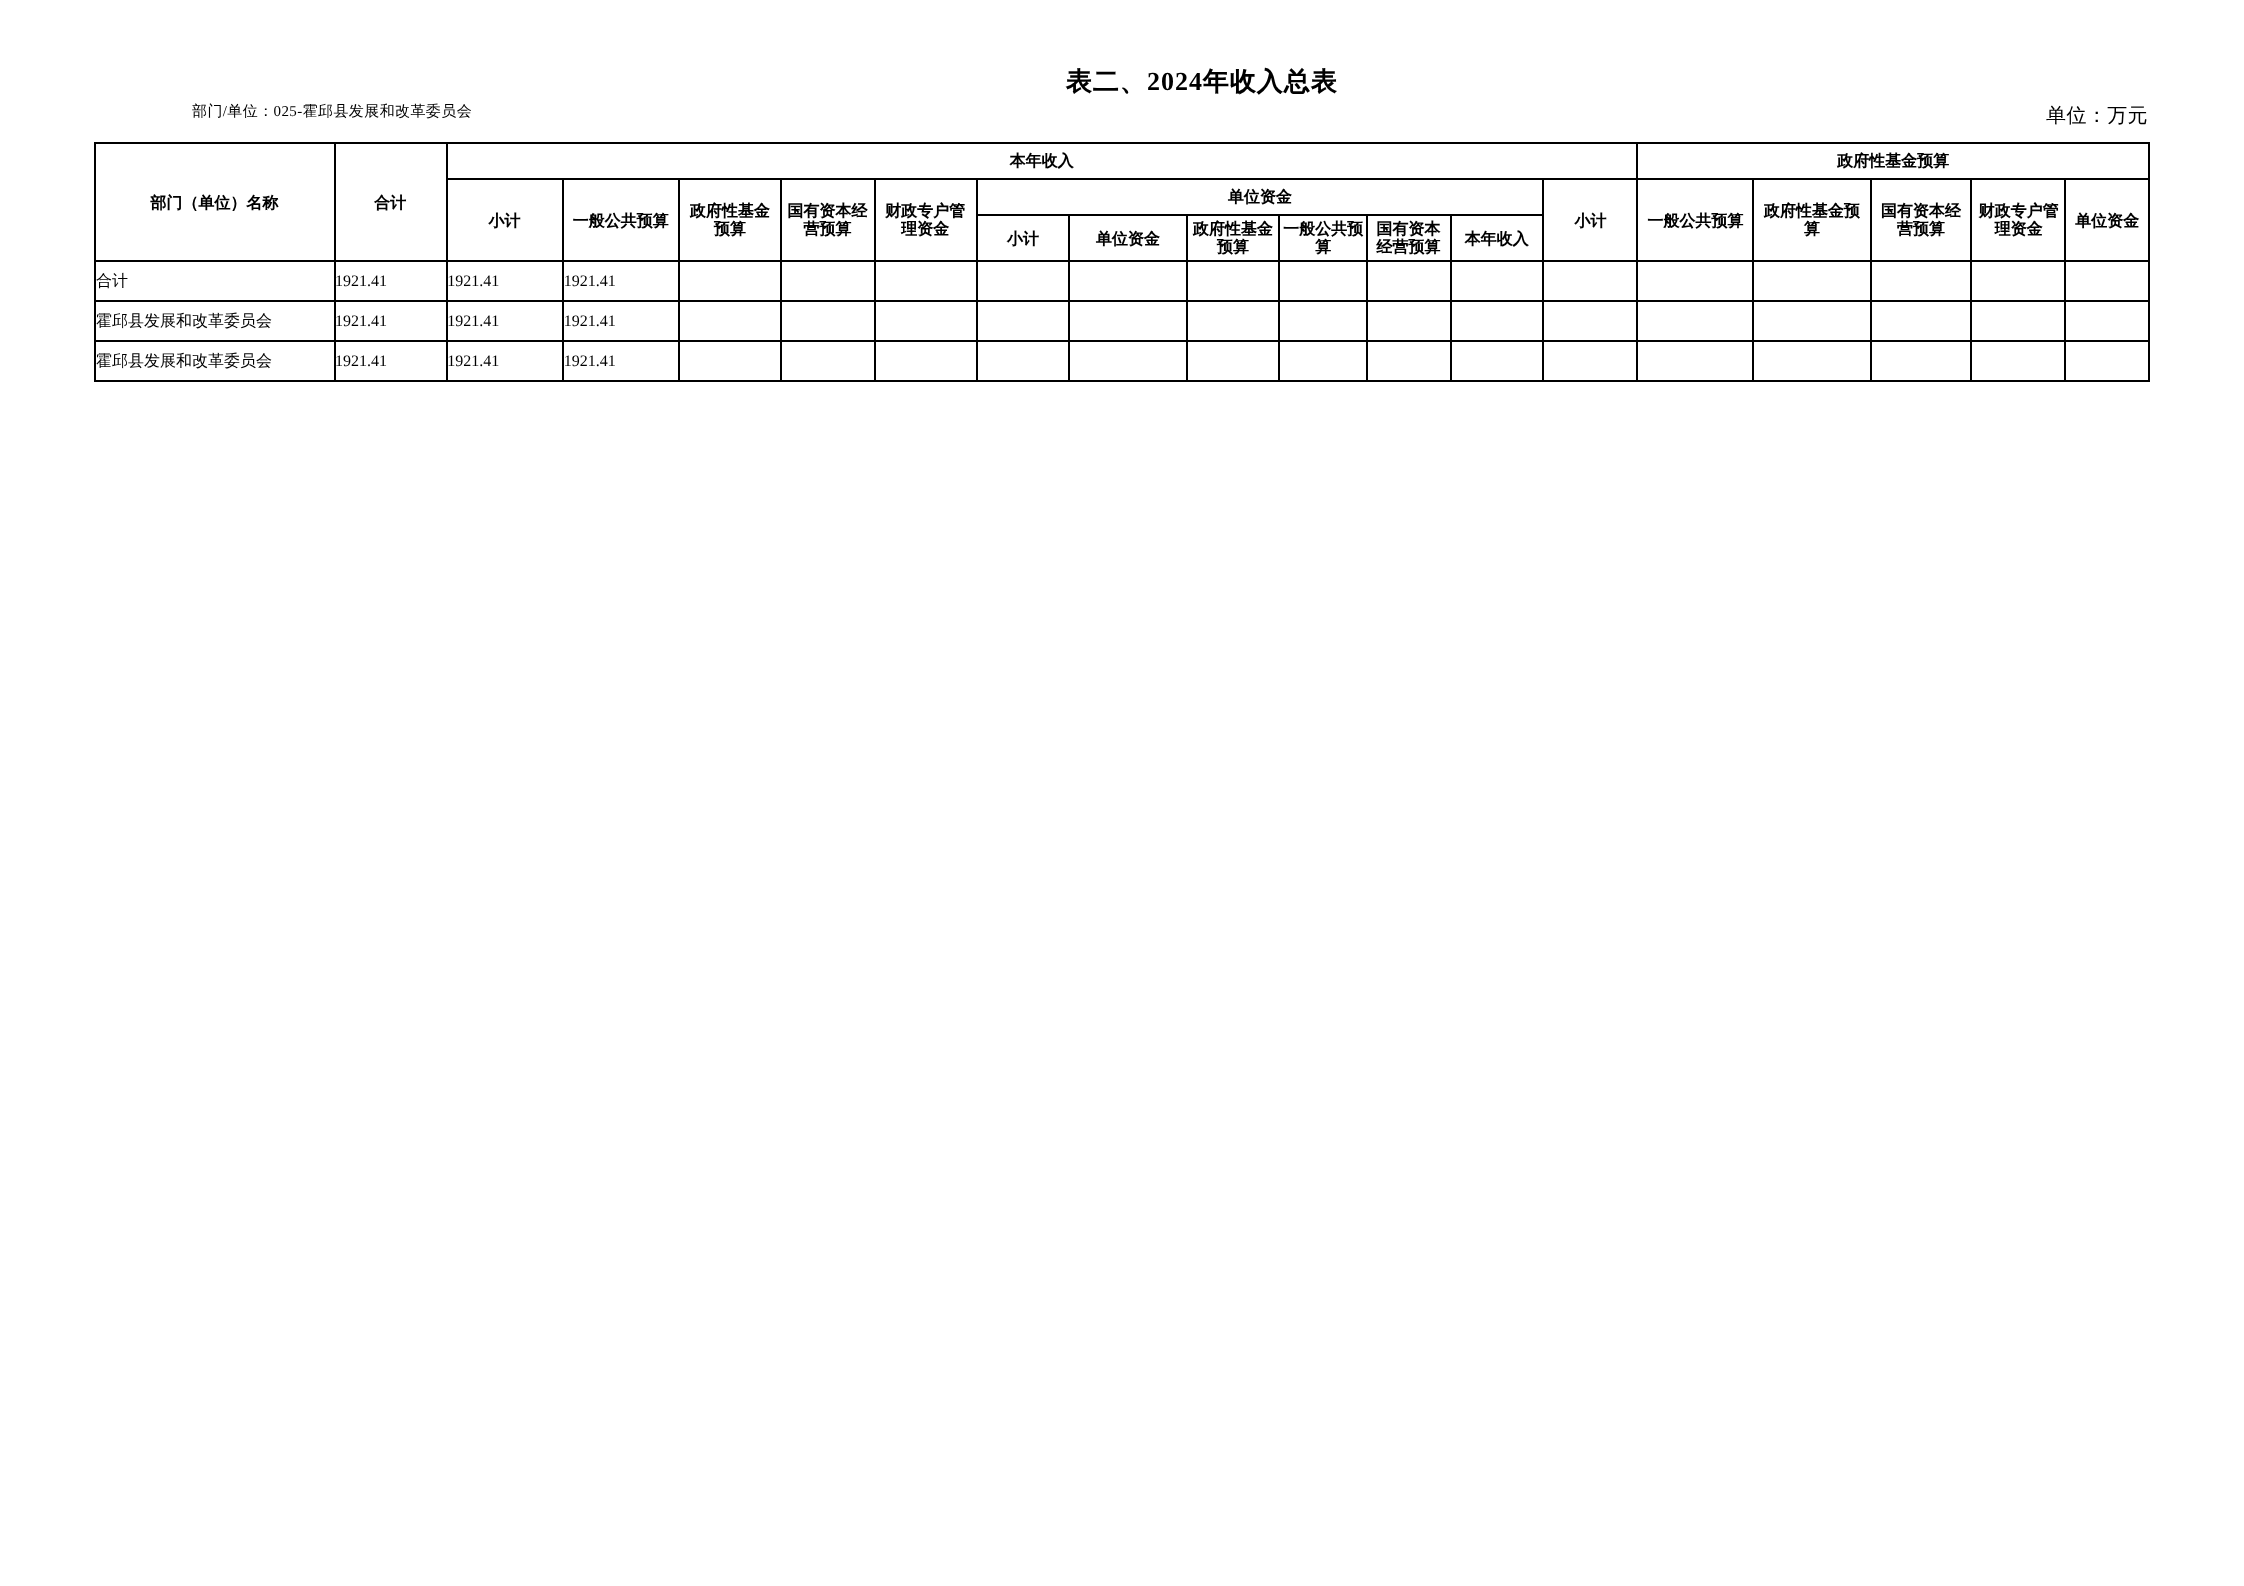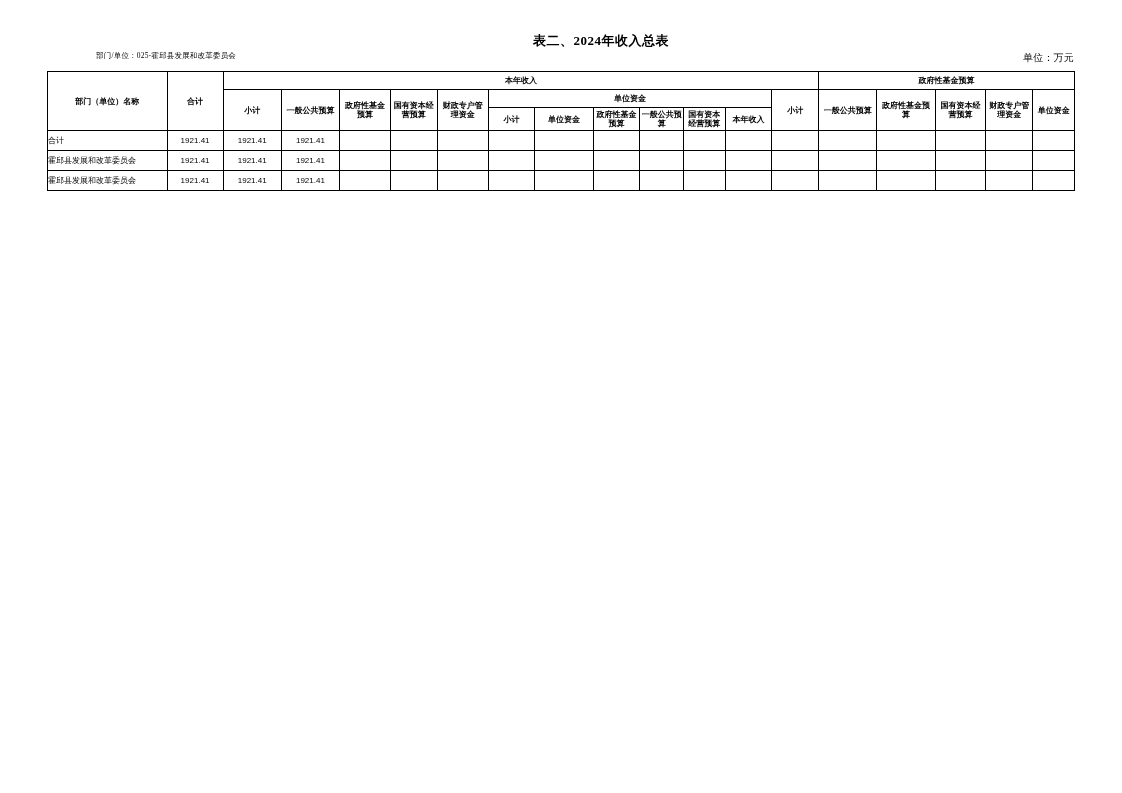--- a/index.html
+++ b/index.html
@@ -77,24 +77,24 @@
     font-size: 8px;
   }
   td.rowlabel {
     font-size: 8px;
     text-align: left;
     padding-left: 4px;
     height: 19px;
   }
   td.num {
     font-size: 8px;
-    text-align: center;
+    text-align: left;
     padding-right: 4px;
     height: 19px;
-    font-family: Liberation Sans, sans-serif;
+    font-family: Liberation Serif, serif;
   }
 </style>
 </head>
 <body>
 
 <div class="page">
 
   <div class="doc-title">表二、2024年收入总表</div>
   <div class="meta-left">部门/单位：025-霍邱县发展和改革委员会</div>
   <div class="meta-right">单位：万元</div>

